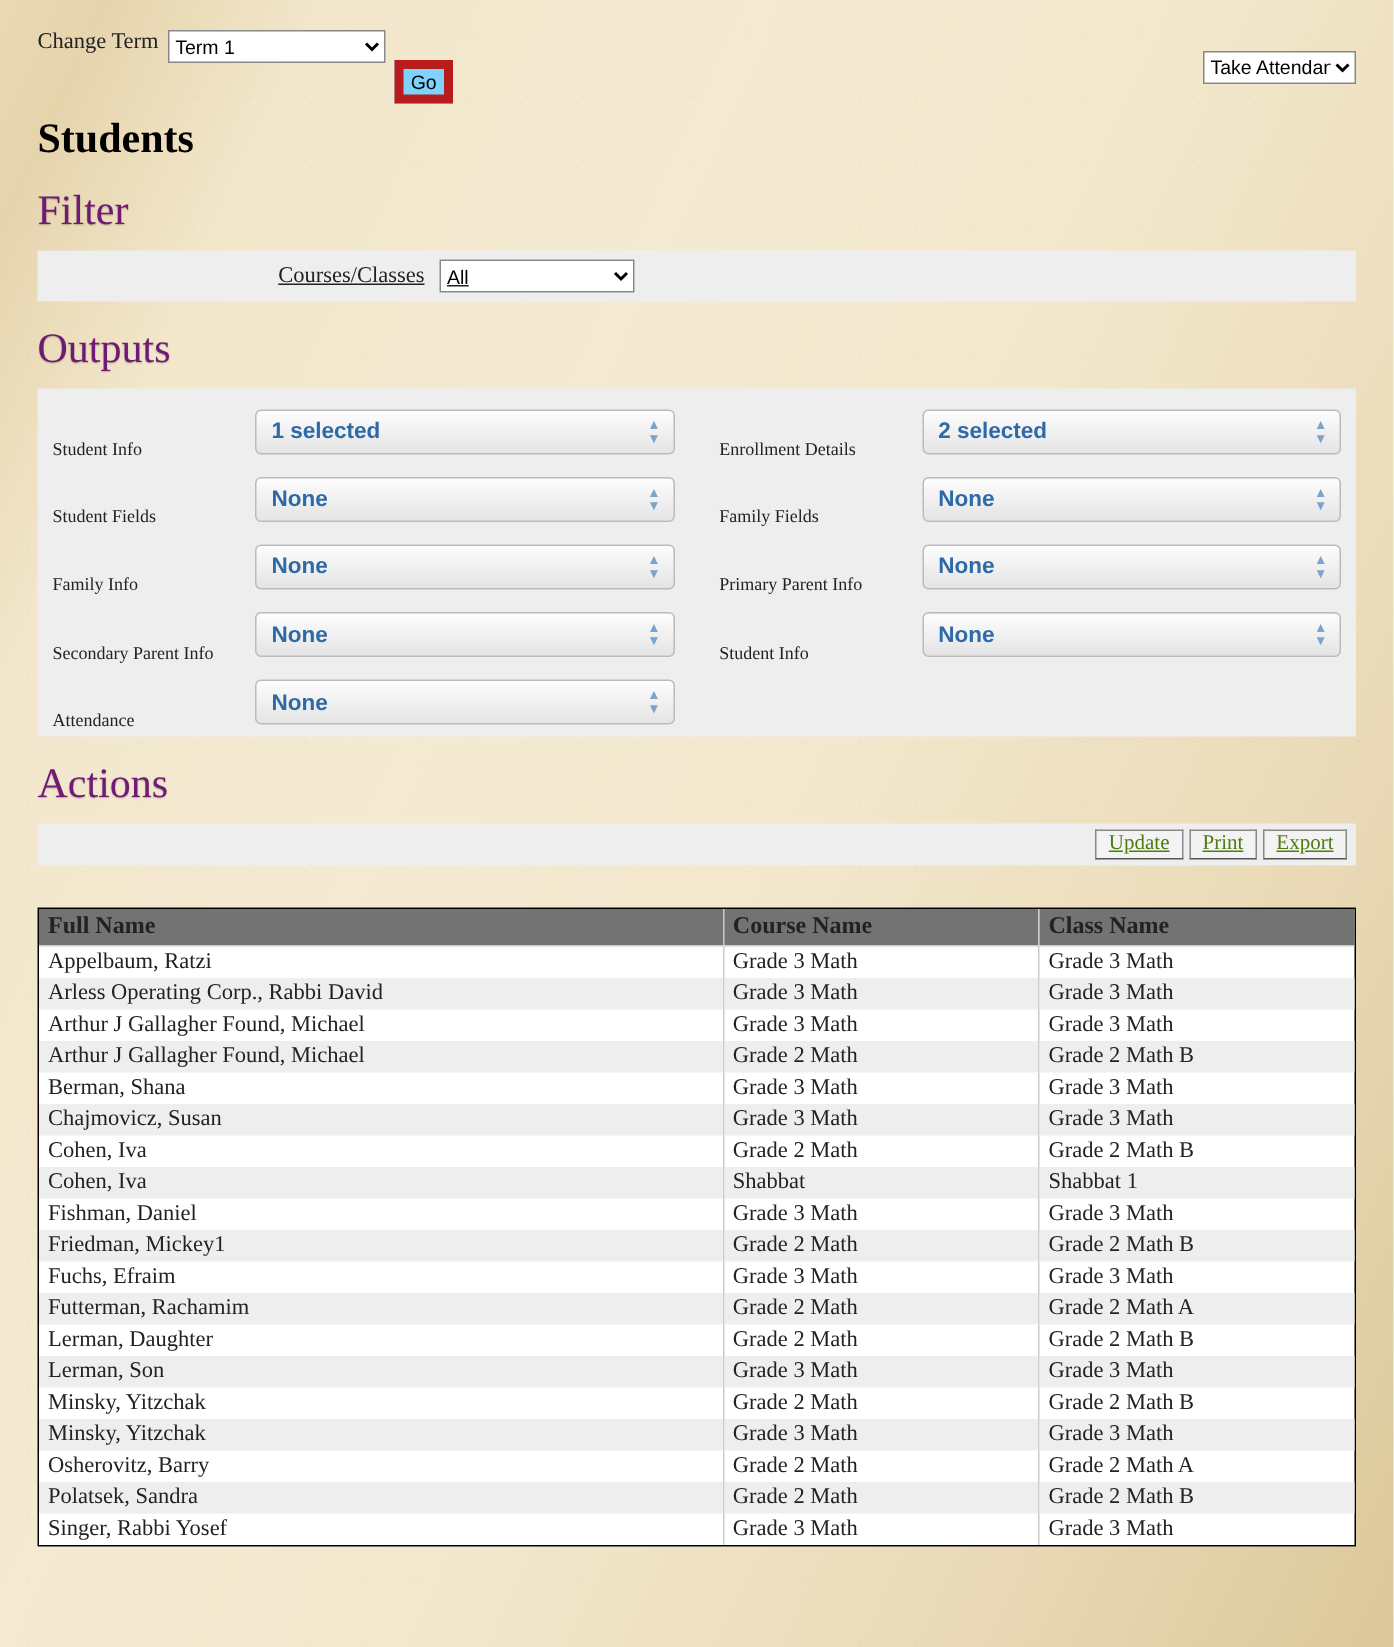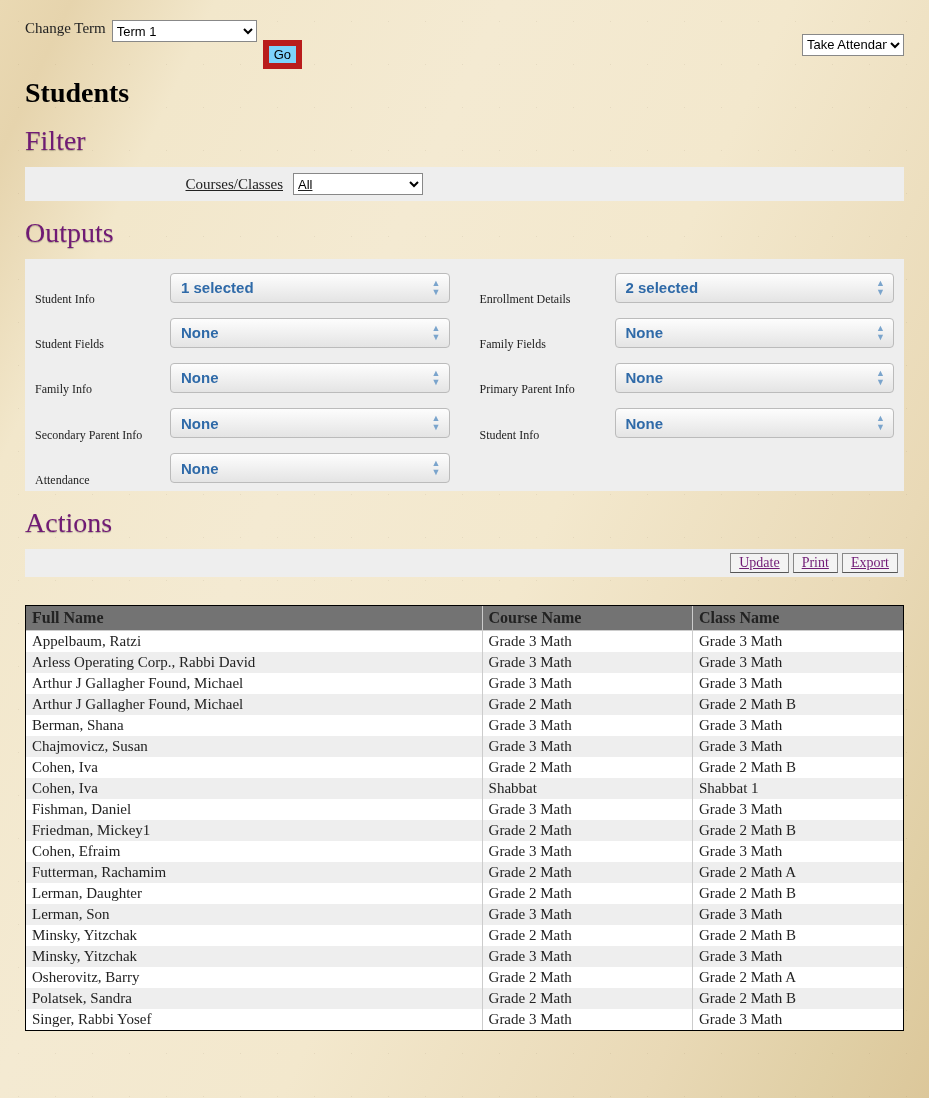--- a/index.html
+++ b/index.html
@@ -118,21 +118,21 @@
   }
   .action-btn {
     font-family: Georgia, serif;
     font-size:14px;
     background:#f3f3f3;
     border:1px solid #888;
     border-bottom:1px solid #555;
     padding:1px 8px;
     cursor:pointer;
     text-decoration: underline;
-    color:#701a75;
+    color:#4d7c0f;
   }
 
   
   .tbl-wrap { margin-top:28px; border:1px solid #000; background:#fff; }
   table { width:100%; border-collapse:collapse; table-layout:fixed; }
   th {
     text-align:left;
     font-family: Georgia, serif;
     font-weight:bold;
     background:#737373;
@@ -340,21 +340,21 @@
             <td>Fishman, Daniel</td>
             <td class="csep">Grade 3 Math</td>
             <td class="csep">Grade 3 Math</td>
           </tr>
           <tr>
             <td>Friedman, Mickey1</td>
             <td class="csep">Grade 2 Math</td>
             <td class="csep">Grade 2 Math B</td>
           </tr>
           <tr>
-            <td>Cohen, Efraim</td>
+            <td>Fuchs, Efraim</td>
             <td class="csep">Grade 3 Math</td>
             <td class="csep">Grade 3 Math</td>
           </tr>
           <tr>
             <td>Futterman, Rachamim</td>
             <td class="csep">Grade 2 Math</td>
             <td class="csep">Grade 2 Math A</td>
           </tr>
           <tr>
             <td>Lerman, Daughter</td>

